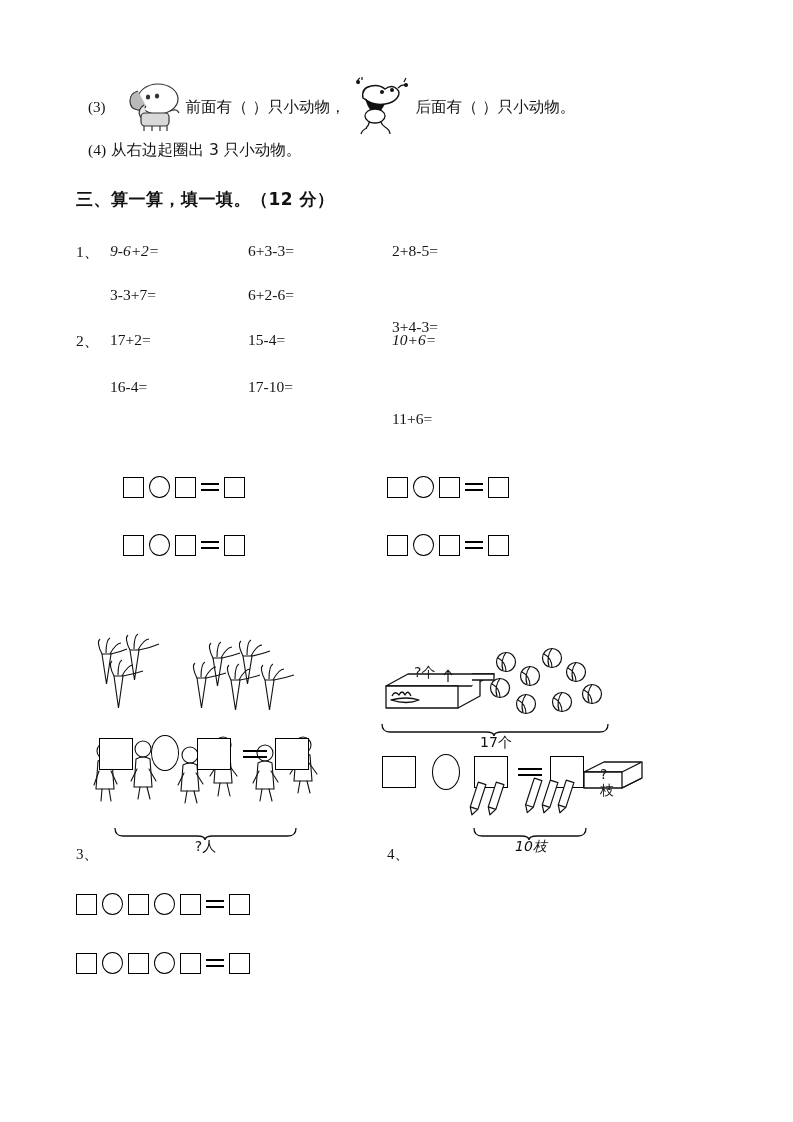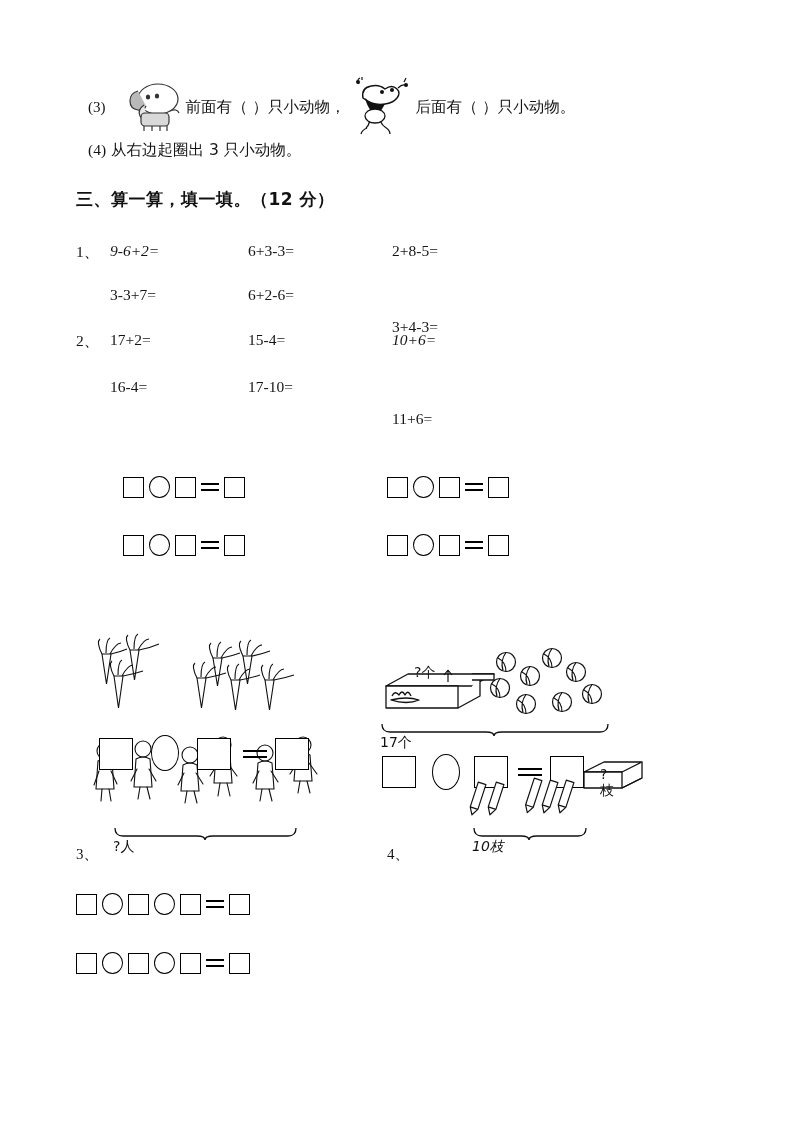--- a/index.html
+++ b/index.html
@@ -99,20 +99,21 @@
   #h5 { left: 76px; top: 583px; }
 
   .item-no { position: absolute; font-size: 15px; }
 
   
   .brace { position: absolute; }
   .brace svg { display: block; }
   .brace-label {
     position: absolute;
     width: 100%;
+    text-align: center;
     font-family: "DejaVu Sans", "Liberation Sans", sans-serif;
     font-size: 14px;
     color: #111;
   }
 
   
   .bigsq {
     position: absolute;
     width: 34px; height: 32px;
     border: 1.4px solid #000;

